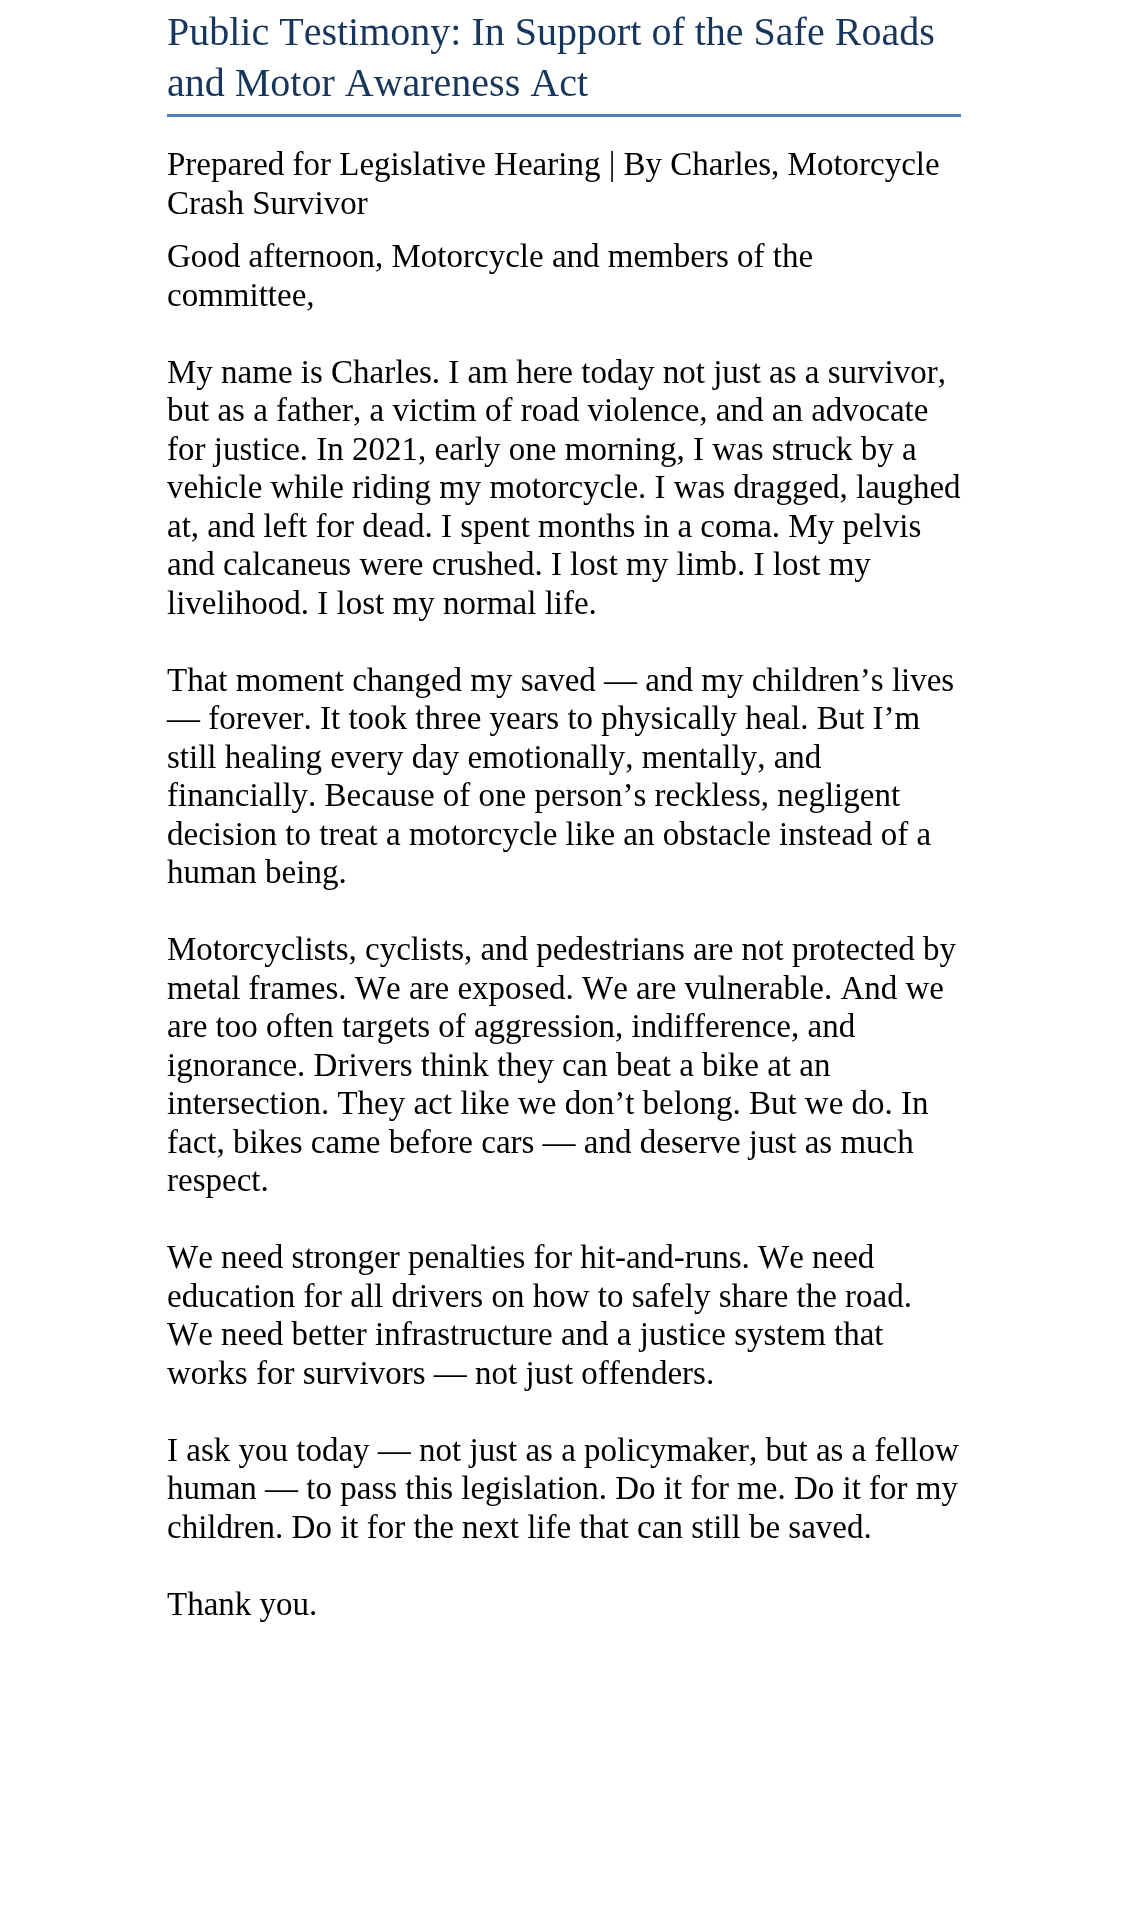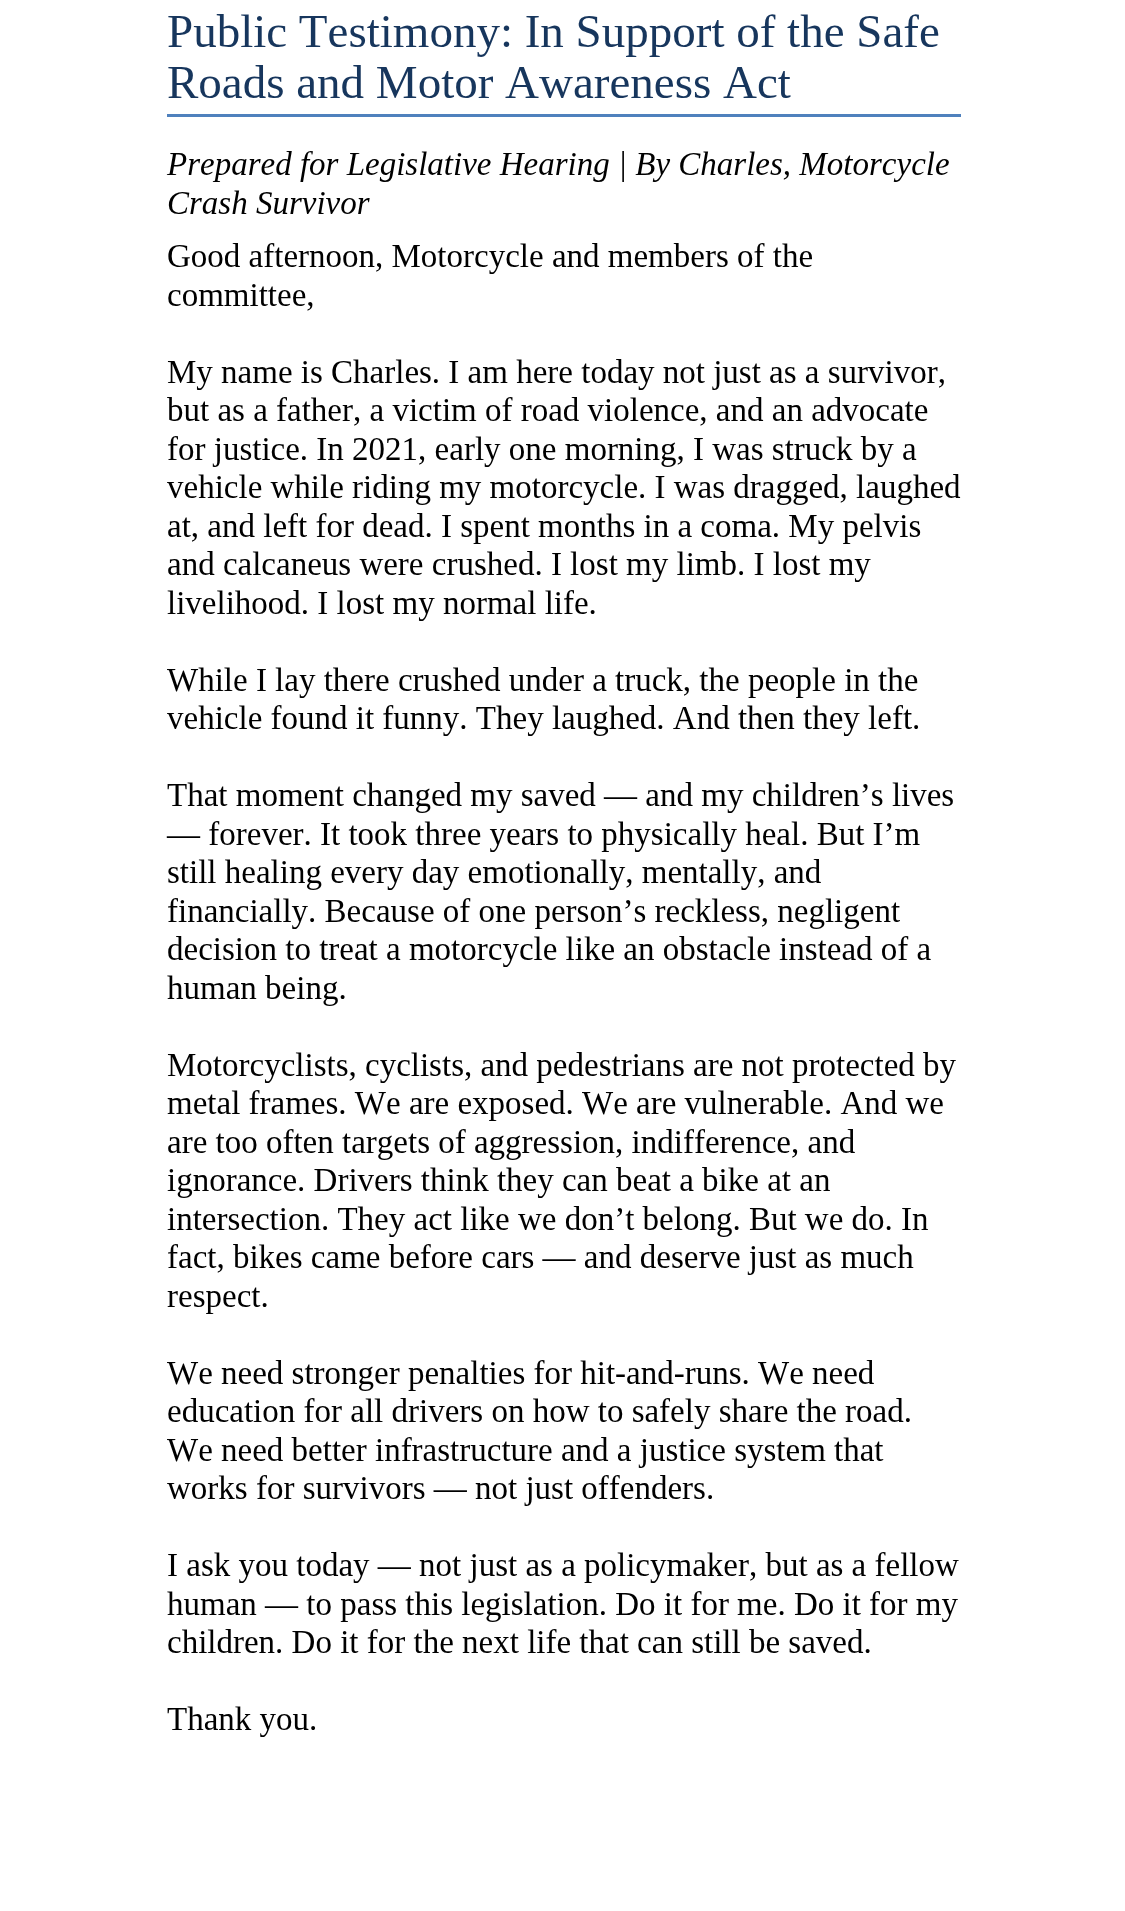--- a/index.html
+++ b/index.html
@@ -19,48 +19,46 @@
     font-size: 33px;
     line-height: 38.5px;
     color: #000000;
     font-kerning: none;
     font-variant-ligatures: none;
     text-rendering: optimizeSpeed;
     text-align: left;
   }
   .doc-title {
     font-family: "Liberation Serif", "DejaVu Serif", serif;
-    font-size: 47px;
+    font-size: 40px;
     line-height: 51px;
     font-weight: normal;
     color: #17365D;
     margin: 0 0 28px 0;
     padding-bottom: 6px;
     border-bottom: 3px solid #4F81BD;
   }
   .doc-subtitle {
     margin: 0 0 15px 0;
-    font-style: italic;
   }
   .doc-paragraph {
     margin: 0 0 38.5px 0;
   }
   .doc-paragraph:last-child {
     margin-bottom: 16px;
   }
 </style>
 </head>
 <body>
 
 <div class="page">
   <h1 class="doc-title">Public Testimony: In Support of the Safe Roads and Motor Awareness Act</h1>
 
   <div class="doc-subtitle">Prepared for Legislative Hearing | By Charles, Motorcycle Crash Survivor</div>
 
   <p class="doc-paragraph">Good afternoon, Motorcycle and members of the committee,</p>
   <p class="doc-paragraph">My name is Charles. I am here today not just as a survivor, but as a father, a victim of road violence, and an advocate for justice. In 2021, early one morning, I was struck by a vehicle while riding my motorcycle. I was dragged, laughed at, and left for dead. I spent months in a coma. My pelvis and calcaneus were crushed. I lost my limb. I lost my livelihood. I lost my normal life.</p>
-  <p class="doc-paragraph">While I lay there crushed under a truck, the people in the vehicle found it funny. They laughed. And then they left.</p>
   <p class="doc-paragraph">That moment changed my saved — and my children’s lives — forever. It took three years to physically heal. But I’m still healing every day emotionally, mentally, and financially. Because of one person’s reckless, negligent decision to treat a motorcycle like an obstacle instead of a human being.</p>
   <p class="doc-paragraph">Motorcyclists, cyclists, and pedestrians are not protected by metal frames. We are exposed. We are vulnerable. And we are too often targets of aggression, indifference, and ignorance. Drivers think they can beat a bike at an intersection. They act like we don’t belong. But we do. In fact, bikes came before cars — and deserve just as much respect.</p>
   <p class="doc-paragraph">We need stronger penalties for hit-and-runs. We need education for all drivers on how to safely share the road. We need better infrastructure and a justice system that works for survivors — not just offenders.</p>
   <p class="doc-paragraph">I ask you today — not just as a policymaker, but as a fellow human — to pass this legislation. Do it for me. Do it for my children. Do it for the next life that can still be saved.</p>
   <p class="doc-paragraph">Thank you.</p>
 </div>
 
 </body></html>

